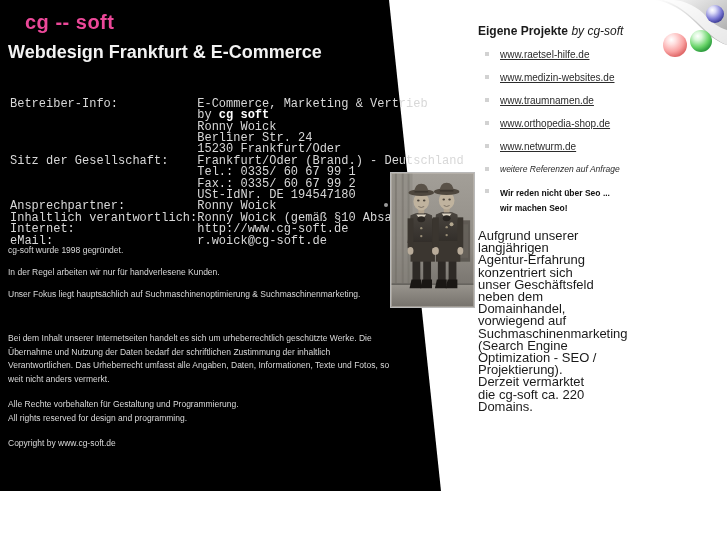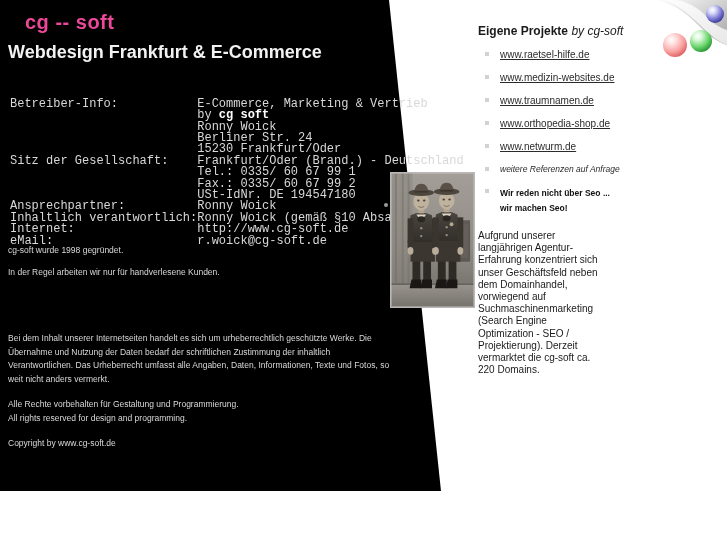--- a/index.html
+++ b/index.html
@@ -204,21 +204,21 @@
     color: #111111;
     line-height: 15px;
     width: 120px;
     margin-bottom: 14px;
   }
 
   #agency-text {
     margin: 0;
     padding: 0;
     width: 120px;
-    font-size: 10px;
+    font-size: 13px;
     line-height: 12.2px;
     color: #1a1a1a;
   }
 
   
   #deco {
     position: absolute;
     right: 0;
     top: 0;
     width: 110px;
@@ -277,20 +277,21 @@
 
   <div id="info-block">
     <table>
       <tbody id="info-rows"><tr><td class="k">Betreiber-Info:</td><td class="v">E-Commerce, Marketing &amp; Vertrieb</td></tr><tr><td class="k"></td><td class="v">by <b>cg soft</b></td></tr><tr><td class="k"></td><td class="v">Ronny Woick</td></tr><tr><td class="k"></td><td class="v">Berliner Str. 24</td></tr><tr><td class="k"></td><td class="v">15230 Frankfurt/Oder</td></tr><tr><td class="k">Sitz der Gesellschaft:</td><td class="v">Frankfurt/Oder (Brand.) - Deutschland</td></tr><tr><td class="k"></td><td class="v">Tel.: 0335/ 60 67 99 1</td></tr><tr><td class="k"></td><td class="v">Fax.: 0335/ 60 67 99 2</td></tr><tr><td class="k"></td><td class="v">USt-IdNr. DE 194547180</td></tr><tr><td class="k">Ansprechpartner:</td><td class="v">Ronny Woick</td></tr><tr><td class="k">Inhaltlich verantwortlich:</td><td class="v">Ronny Woick (gemäß §10 Absatz 3 MDStV)</td></tr><tr><td class="k">Internet:</td><td class="v">http://www.cg-soft.de</td></tr><tr><td class="k">eMail:</td><td class="v">r.woick@cg-soft.de</td></tr></tbody>
     </table>
   </div>
 
   <div id="intro">
       <p>cg-soft wurde 1998 gegründet.</p>
       <p>In der Regel arbeiten wir nur für handverlesene Kunden.</p>
+      <p>Unser Fokus liegt hauptsächlich auf Suchmaschinenoptimierung &amp; Suchmaschinenmarketing.</p>
     </div>
 
   <div id="legal">
       <p>Bei dem Inhalt unserer Internetseiten handelt es sich um urheberrechtlich geschützte Werke. Die Übernahme und Nutzung der Daten bedarf der schriftlichen Zustimmung der inhaltlich Verantwortlichen. Das Urheberrecht umfasst alle Angaben, Daten, Informationen, Texte und Fotos, so weit nicht anders vermerkt.</p>
       <p>Alle Rechte vorbehalten für Gestaltung und Programmierung.<br>All rights reserved for design and programming.</p>
       <p>Copyright by www.cg-soft.de</p>
     </div>
 
   <div id="photo-bullet"></div>
   <div id="photo">

